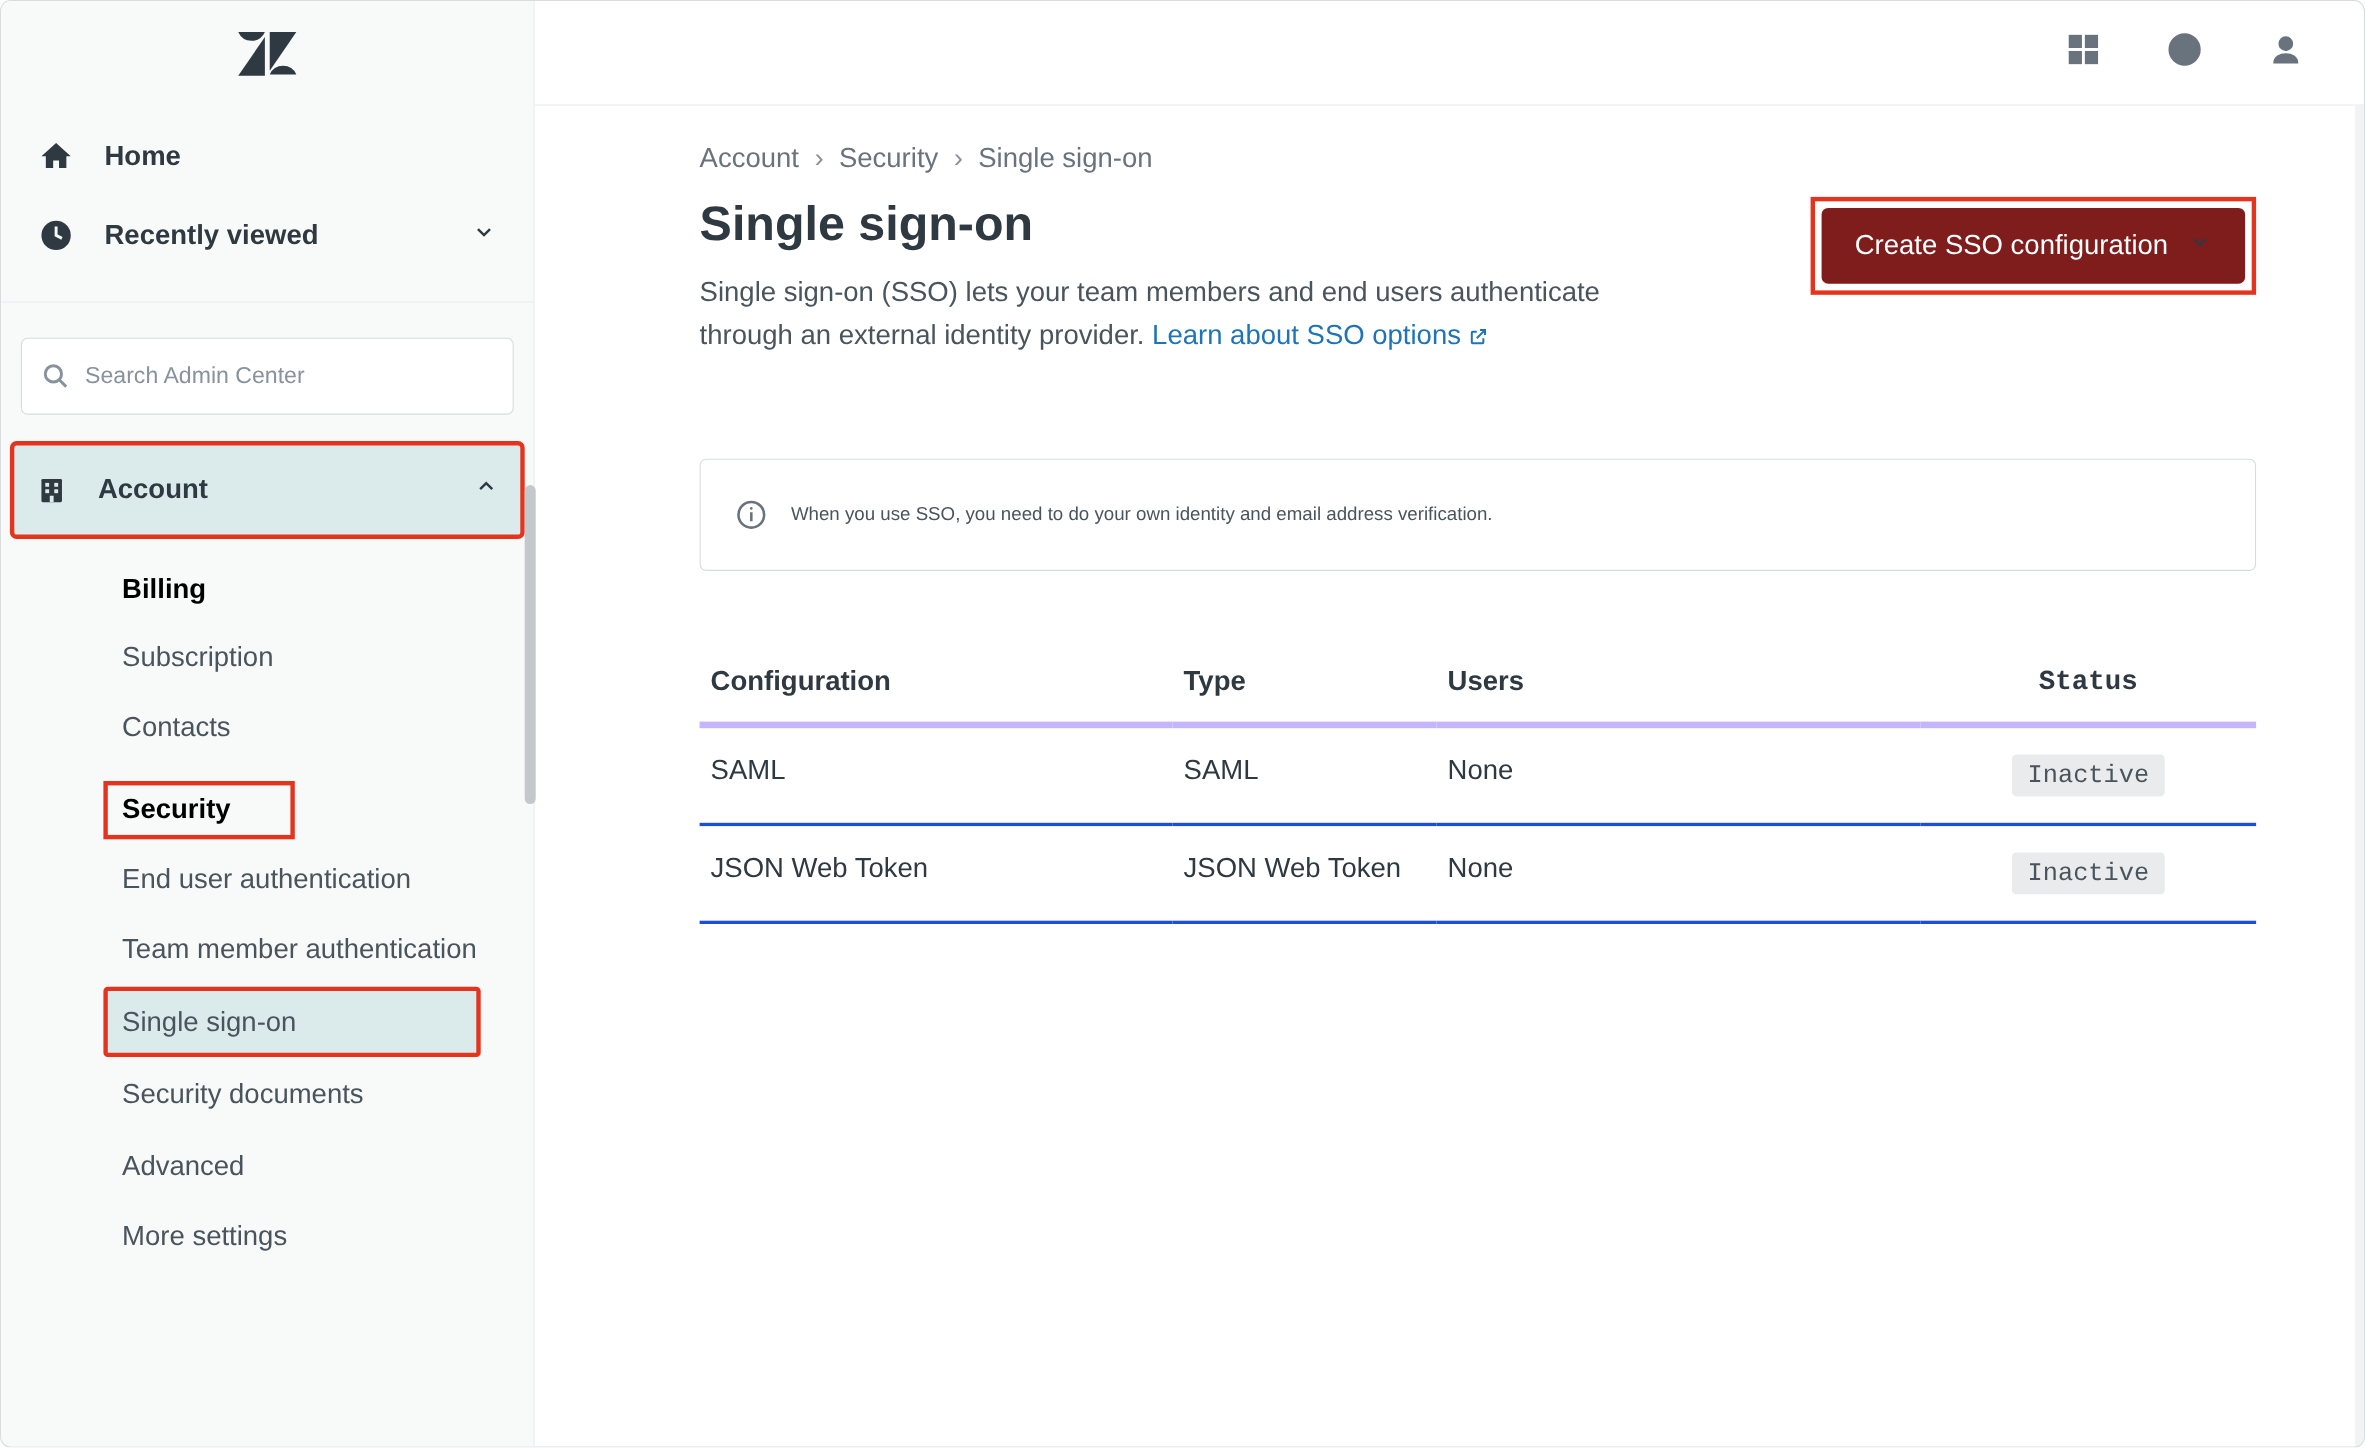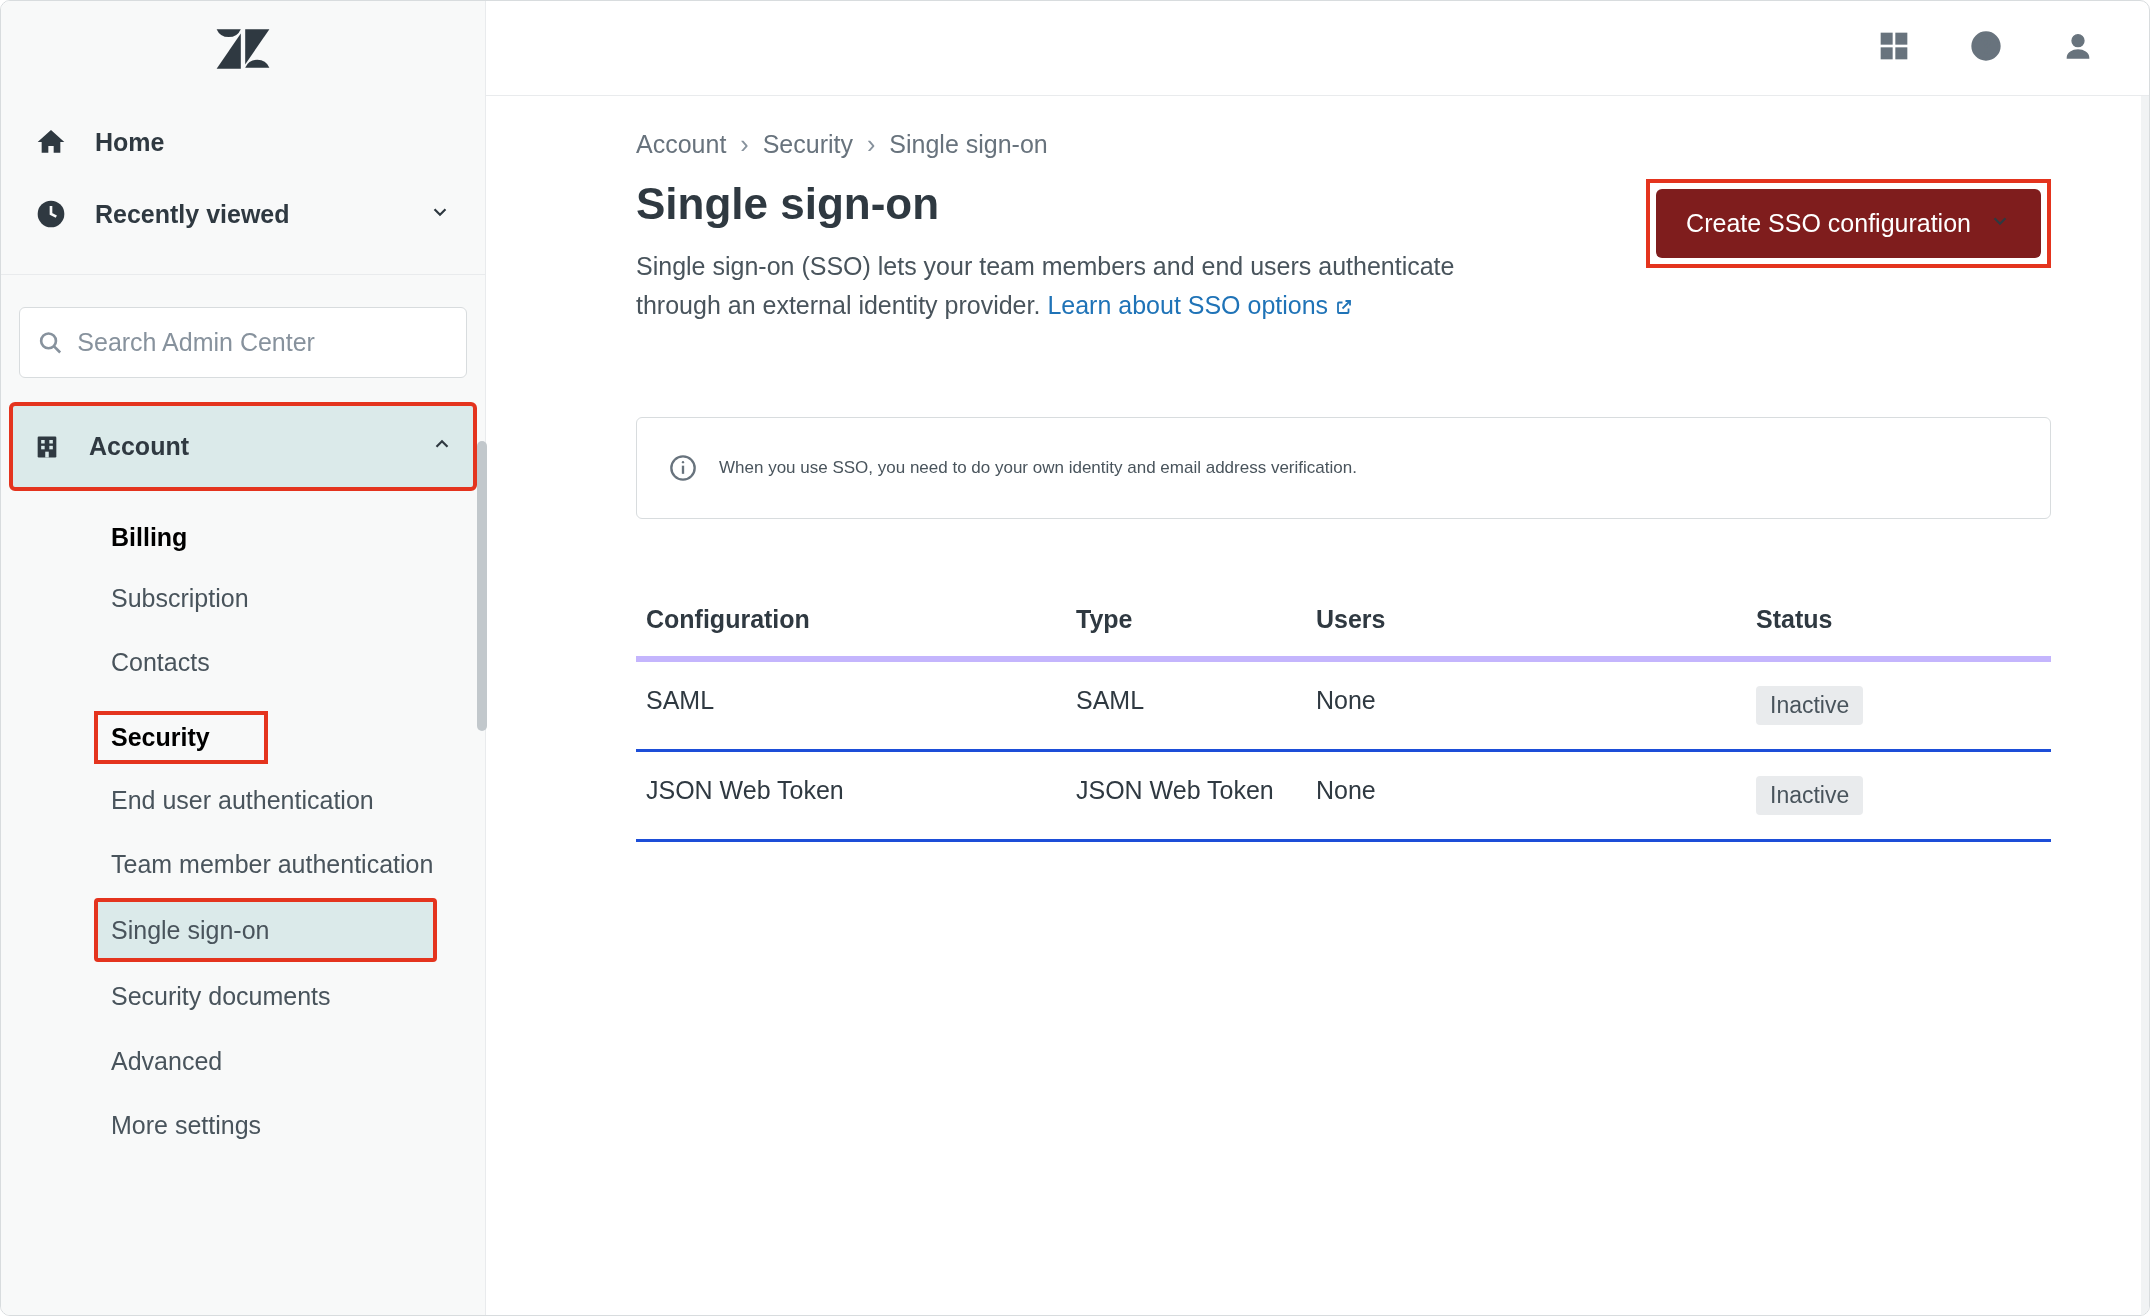--- a/index.html
+++ b/index.html
@@ -67,21 +67,21 @@
     background: #fff;
     border: 1px solid #d8dcde;
     border-radius: 6px;
     padding: 20px 18px;
     margin-top: 22px;
   }
   .search svg { width: 28px; height: 28px; fill: #87929d; }
   .search input {
     border: none;
     outline: none;
-    font-size: 25px;
+    font-size: 21px;
     color: #000000;
     width: 100%;
     background: transparent;
   }
   .search input::placeholder { color: #87929d; }
 
   .section-head {
     display: flex;
     align-items: center;
     gap: 28px;
@@ -200,21 +200,21 @@
   }
   table.cfg td {
     padding: 24px 10px;
     border-bottom: 3px solid #1d4ed8;
     vertical-align: top;
     color: #2f3941;
   }
   table.cfg th:nth-child(1), table.cfg td:nth-child(1){ width: 430px; }
   table.cfg th:nth-child(2), table.cfg td:nth-child(2){ width: 240px; }
   table.cfg th:nth-child(3), table.cfg td:nth-child(3){ width: 440px; }
-  table.cfg th:nth-child(4), table.cfg td:nth-child(4){ text-align: left; }
+  table.cfg th:nth-child(4), table.cfg td:nth-child(4){ text-align: center; font-family: Liberation Mono, monospace; }
   .badge {
     display: inline-block;
     background: #e9ebed;
     color: #49545c;
     padding: 6px 14px;
     border-radius: 4px;
     font-size: 23px;
   }
 
   .chev svg { width: 22px; height: 22px; stroke: #2f3941; fill:none; stroke-width:2.4;}

